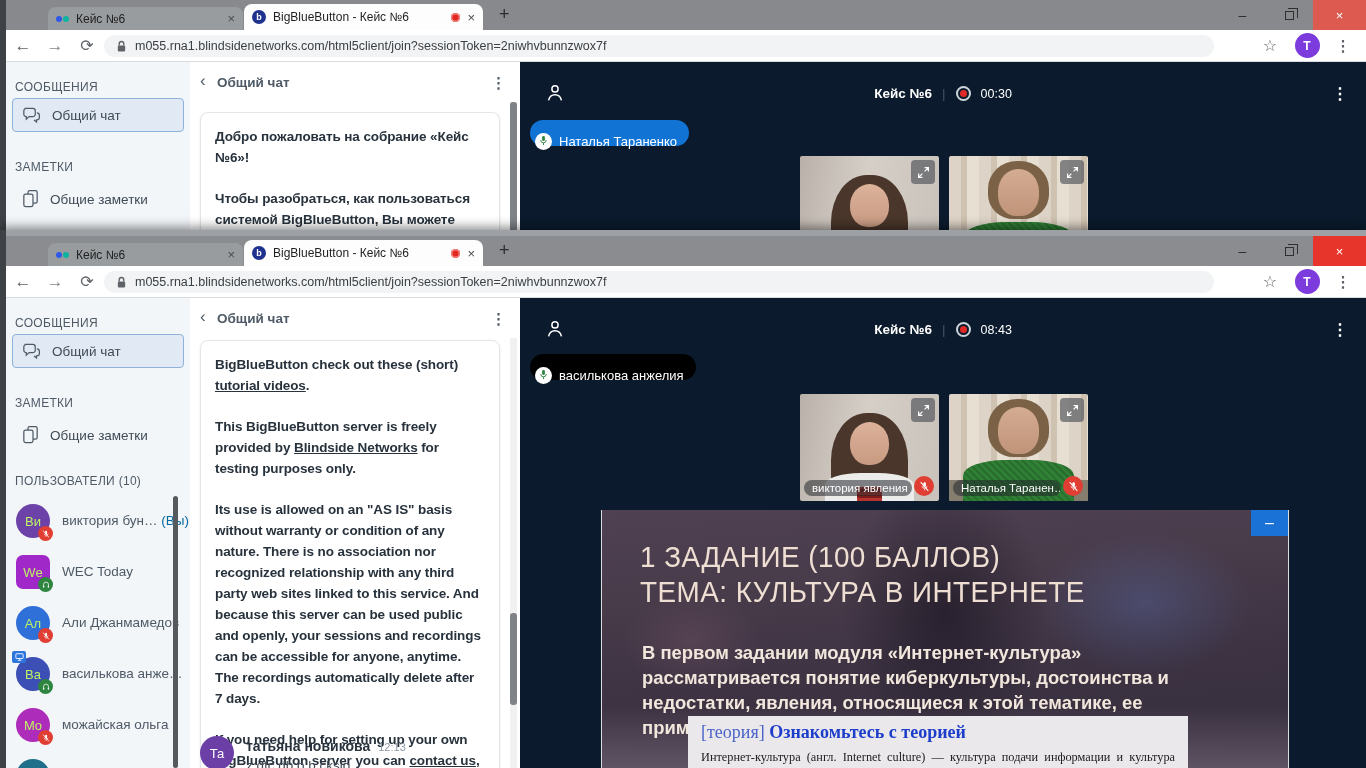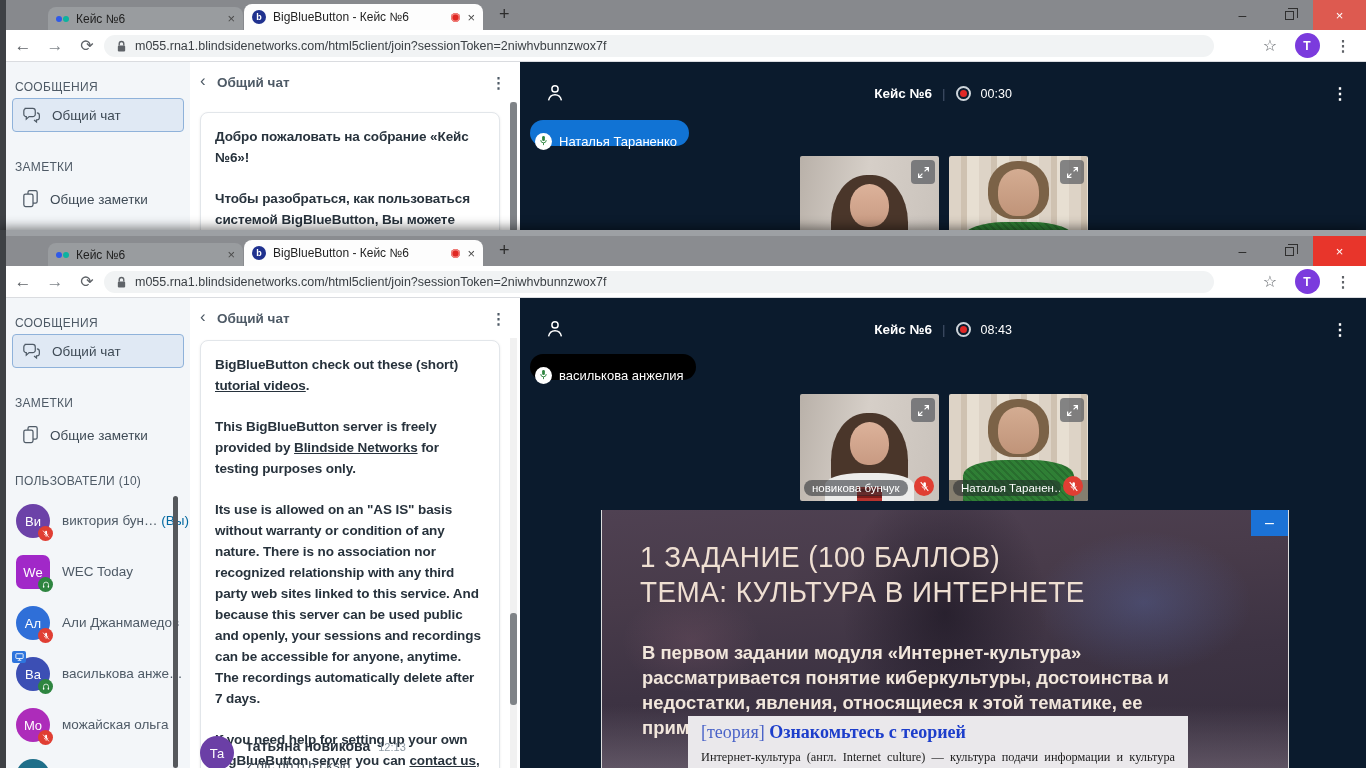--- a/index.html
+++ b/index.html
@@ -47,21 +47,21 @@
   .avatarT{width:25px;height:25px;border-radius:50%;background:#7b3bdd;color:#fff;font-size:12px;font-weight:bold;display:flex;align-items:center;justify-content:center}
   .tic.bmenu{right:10px;width:26px;font-size:15px;font-weight:bold}
   .content{position:absolute;left:0;right:0;bottom:0}
   .w1 .content{top:62px}
   .w2 .content{top:68px}
   .sidebar{position:absolute;left:6px;width:184px;top:0;bottom:0;background:#f3f6f9}
   .seclabel{position:absolute;left:9px;font-size:12px;font-weight:normal;color:#4e5a66;letter-spacing:.3px}
   .navitem{position:absolute;left:6px;width:172px;height:34px;display:flex;align-items:center;gap:10px;padding:0 9px;font-size:13.5px;color:#3f4b56;border-radius:4px}
   .navitem.sel{background:#e0e9f4;border:1px solid #8fb2da}
   .userrow{position:absolute;left:0;width:180px;height:44px}
-  .uav{position:absolute;left:10px;top:0;width:34px;height:34px;border-radius:50%;color:#ffffff;font-size:13px;display:flex;align-items:center;justify-content:center}
+  .uav{position:absolute;left:10px;top:0;width:34px;height:34px;border-radius:50%;color:#bef264;font-size:13px;display:flex;align-items:center;justify-content:center}
   .uav.sq{border-radius:7px}
   .uname{position:absolute;left:56px;top:9px;font-size:13.5px;color:#4e5a66;white-space:nowrap}
   .usuffix{color:#0369a1}
   .ubadge{position:absolute;right:-3px;bottom:-3px;width:15px;height:15px;border-radius:50%;display:flex;align-items:center;justify-content:center}
   .bg-red{background:#e03e33}
   .bg-green{background:#2e8540}
   .sschip{position:absolute;left:-4px;top:-6px;width:14px;height:12px;background:#2e75dd;border-radius:2px;display:flex;align-items:center;justify-content:center}
   .usersbar{position:absolute;left:167px;width:5px;top:198px;bottom:0;background:#55585c;border-radius:3px}
   .chatcol{position:absolute;left:190px;width:330px;top:0;bottom:0;background:#fff}
   .chathead{position:absolute;left:0;right:0;top:8px;height:26px}
@@ -457,21 +457,21 @@
           <div class="cam cam-a">
             <div class="a-hair"></div>
               <div class="a-face"></div>
               <div class="a-shirt"></div>
               <div class="a-print"></div>
             <span class="fsbtn">
                 <svg width="13" height="13" viewBox="0 0 24 24">
                   <path d="M14 3h7v7M21 3l-7 7M10 21H3v-7M3 21l7-7" fill="none" stroke="#fff" stroke-width="2.2"></path>
                 </svg>
               </span>
-            <span class="camlabel">новикова бунчук</span>
+            <span class="camlabel">виктория явления</span>
             <span class="cbadge bg-red">
                 <svg width="13" height="13" viewBox="0 0 24 24">
                   <rect x="10" y="4" width="4.6" height="9" rx="2.3" fill="#fff"></rect>
                   <path d="M7.5 11.5a4.8 4.8 0 0 0 9.4 0" stroke="#fff" stroke-width="1.6" fill="none"></path>
                   <line x1="12.3" y1="16.3" x2="12.3" y2="19" stroke="#fff" stroke-width="1.6"></line>
                   <line x1="5" y1="4" x2="19" y2="20" stroke="#fff" stroke-width="2"></line>
                 </svg>
               </span>
           </div>
           <div class="cam cam-b">

